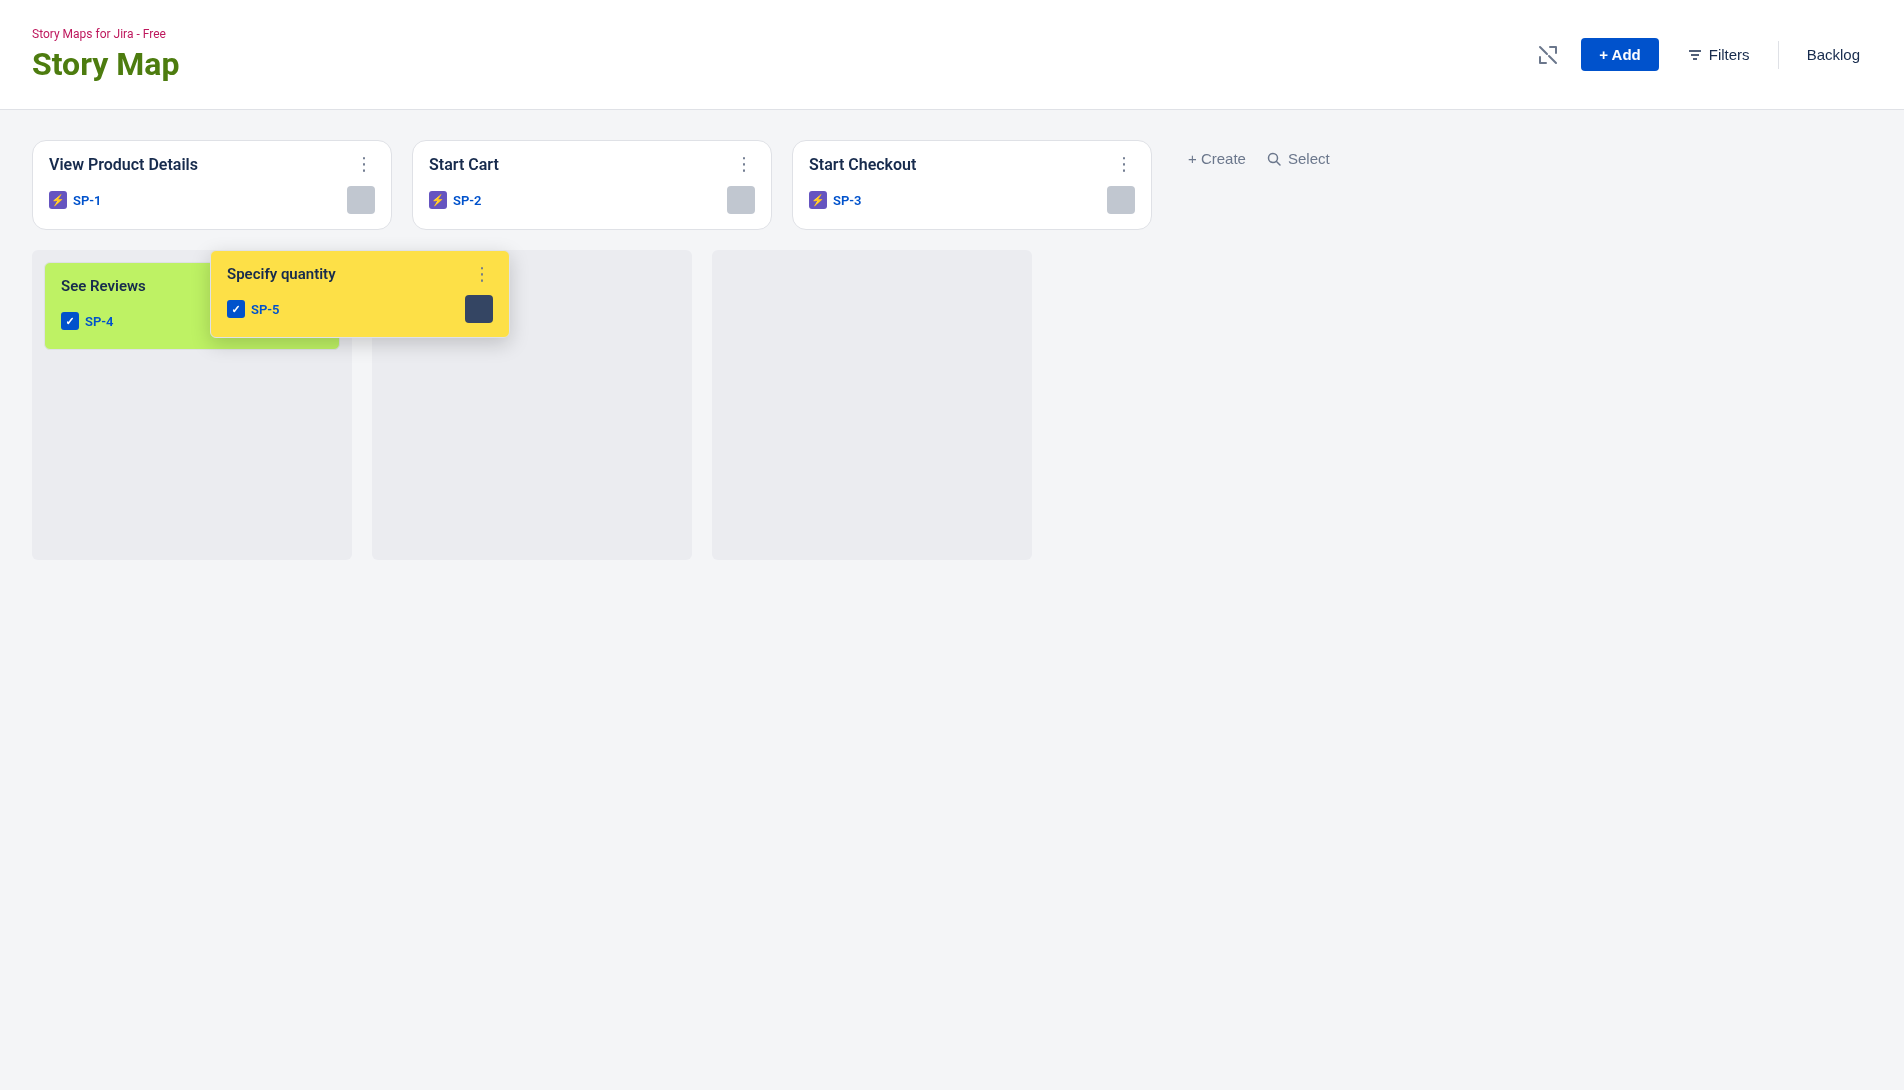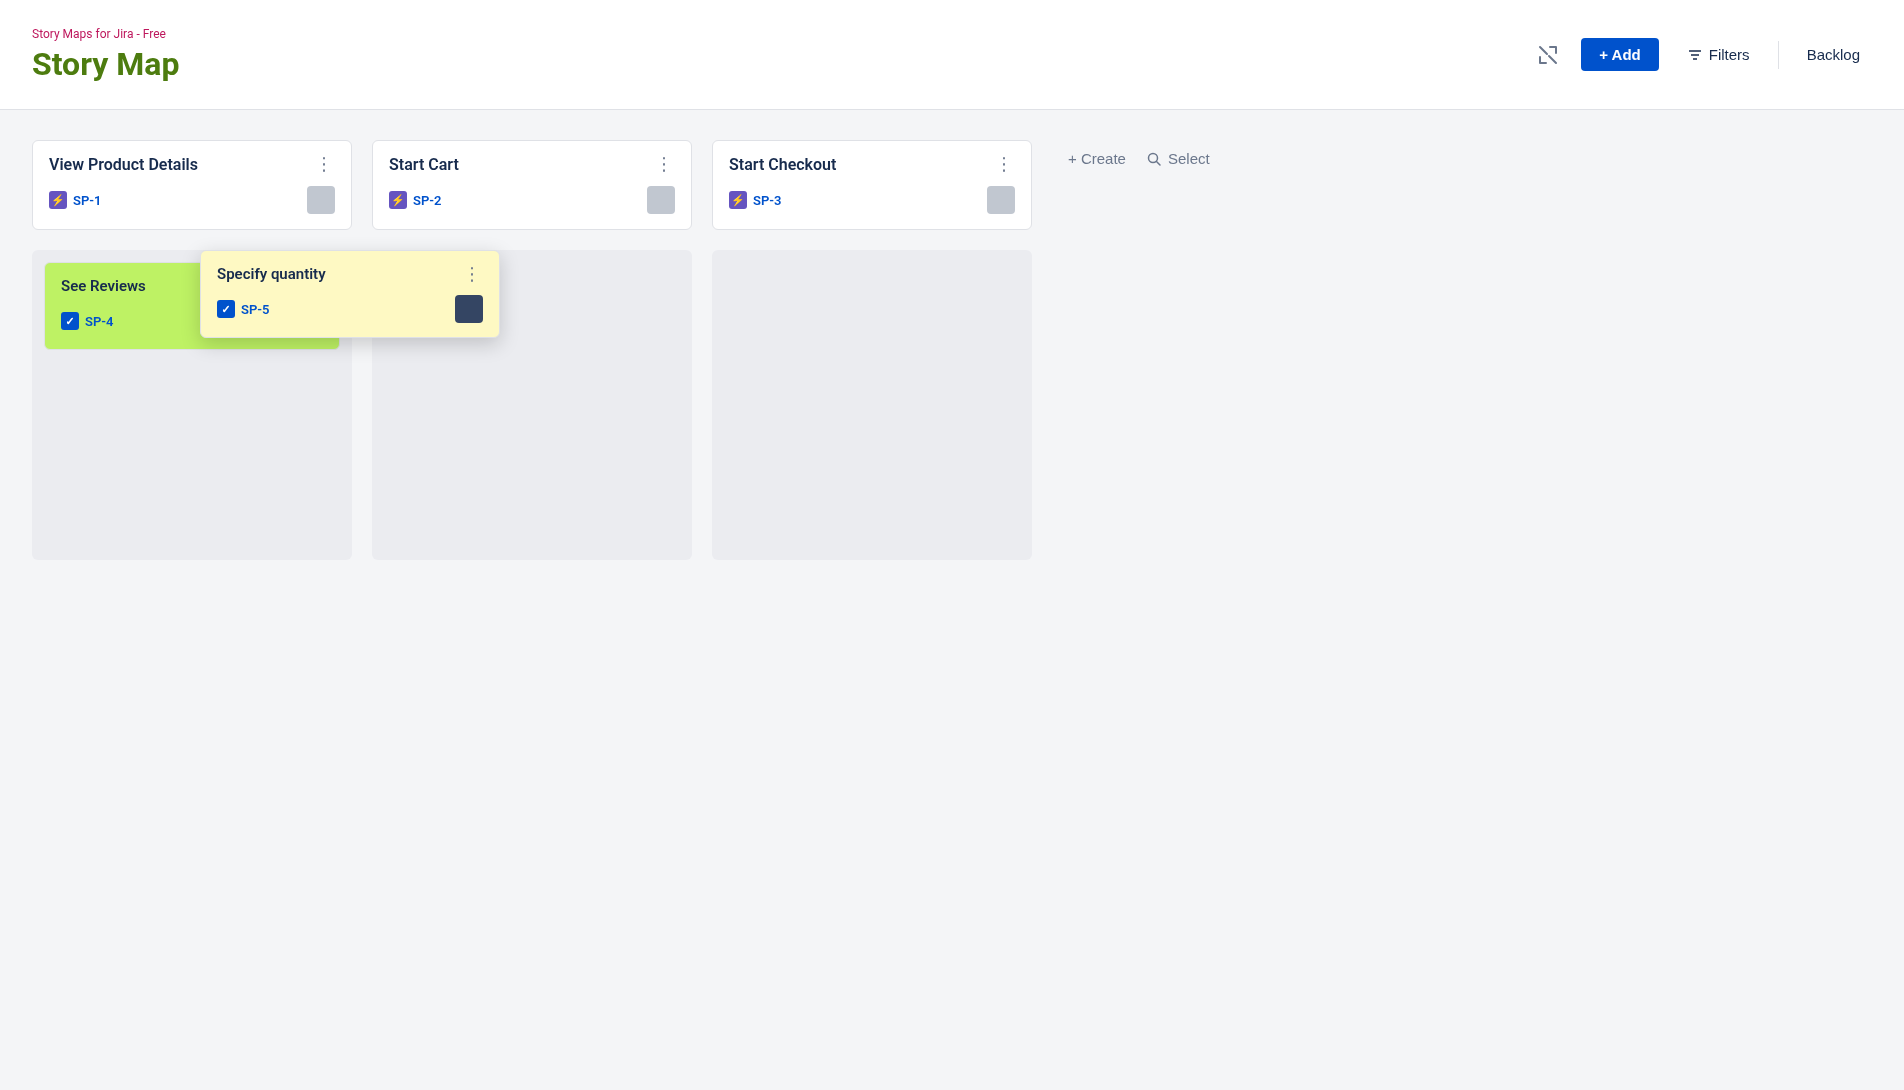--- a/index.html
+++ b/index.html
@@ -103,22 +103,22 @@
       display: flex;
       gap: 20px;
       margin-bottom: 0;
       align-items: flex-start;
     }
 
     
     .epic-card {
       background: #fff;
       border: 1px solid #dfe1e6;
-      border-radius: 6px;
-      width: 320px;
+      border-radius: 14px;
+      width: 360px;
       min-height: 90px;
       padding: 14px 16px 14px 16px;
       position: relative;
       flex-shrink: 0;
     }
     .epic-card-header {
       display: flex;
       align-items: flex-start;
       justify-content: space-between;
       margin-bottom: 12px;
@@ -386,24 +386,24 @@
       <div class="story-col">
         <div class="swimlane-band">
           
         </div>
       </div>
 
     </div>
 
     <div class="story-card" style="
       position: absolute;
-      left: 168px;
+      left: 178px;
       top: 0px;
       width: 300px;
-      background: #fef9c3;
+      background: #fde047;
       border: 1px solid #dfe1e6;
       border-radius: 6px;
       padding: 14px 16px;
       box-shadow: 0 6px 20px rgba(0,0,0,0.18);
       z-index: 20;
     ">
       <div class="story-card-header">
         <span class="story-card-title">Specify quantity</span>
         <button class="three-dots">⋮</button>
       </div>

